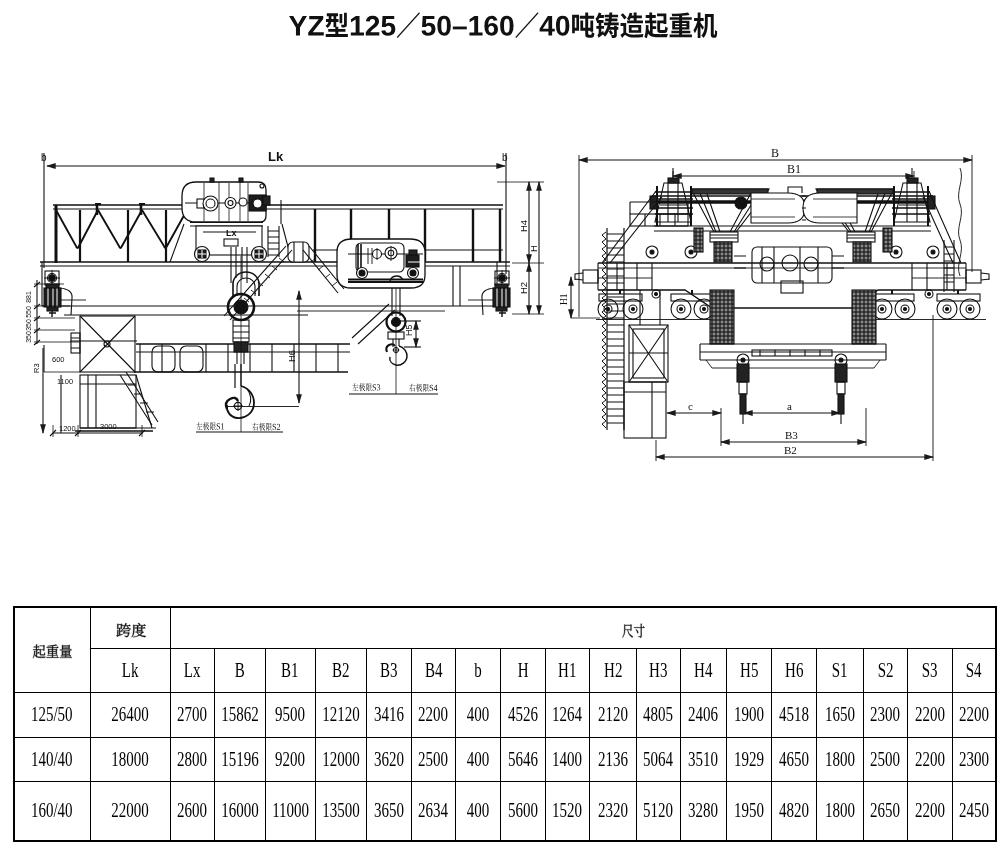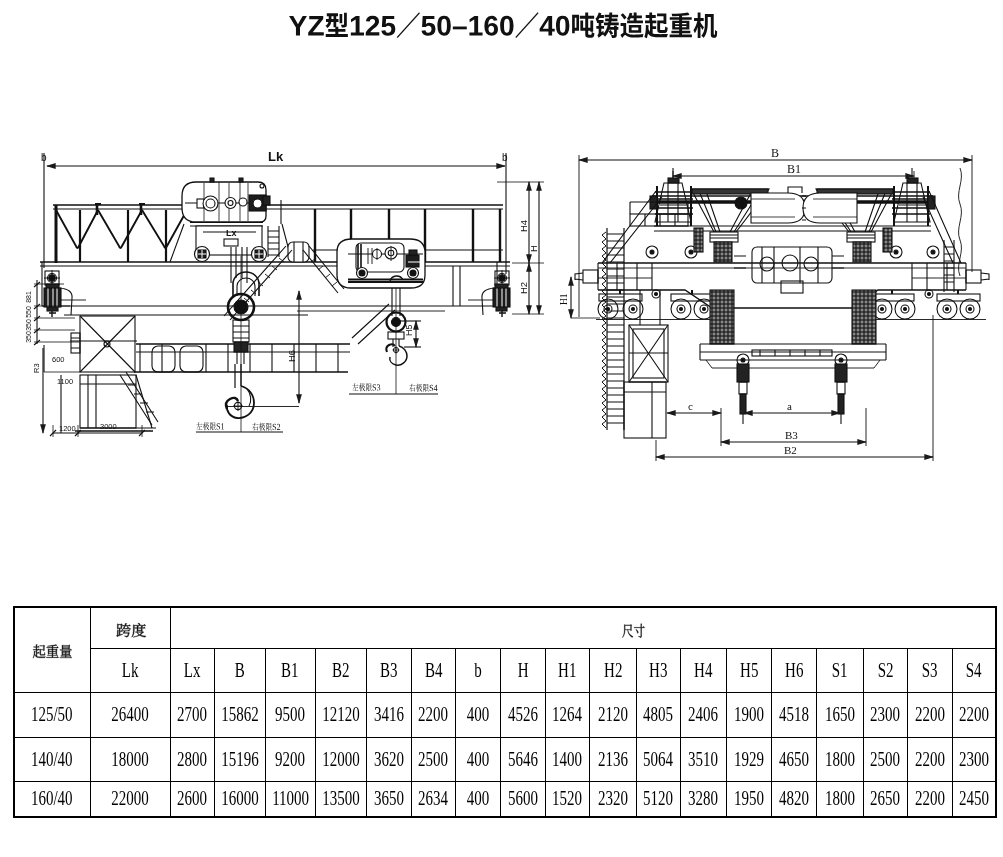--- a/index.html
+++ b/index.html
@@ -721,21 +721,21 @@
           <td><i>2136</i></td>
           <td><i>5064</i></td>
           <td><i>3510</i></td>
           <td><i>1929</i></td>
           <td><i>4650</i></td>
           <td><i>1800</i></td>
           <td><i>2500</i></td>
           <td><i>2200</i></td>
           <td><i>2300</i></td>
         </tr>
-<tr style="height:36px">
+<tr style="height:60px">
           <td><i>160/40</i></td>
           <td><i>22000</i></td>
           <td><i>2600</i></td>
           <td><i>16000</i></td>
           <td><i>11000</i></td>
           <td><i>13500</i></td>
           <td><i>3650</i></td>
           <td><i>2634</i></td>
           <td><i>400</i></td>
           <td><i>5600</i></td>

